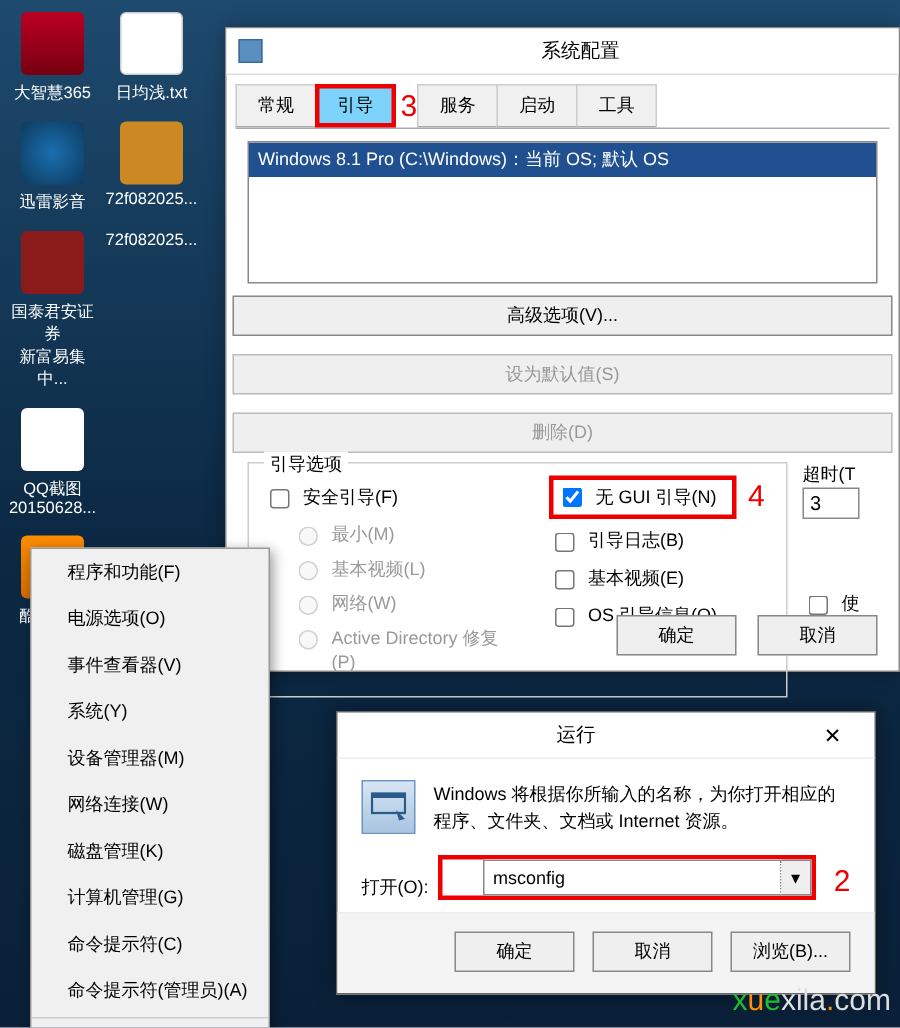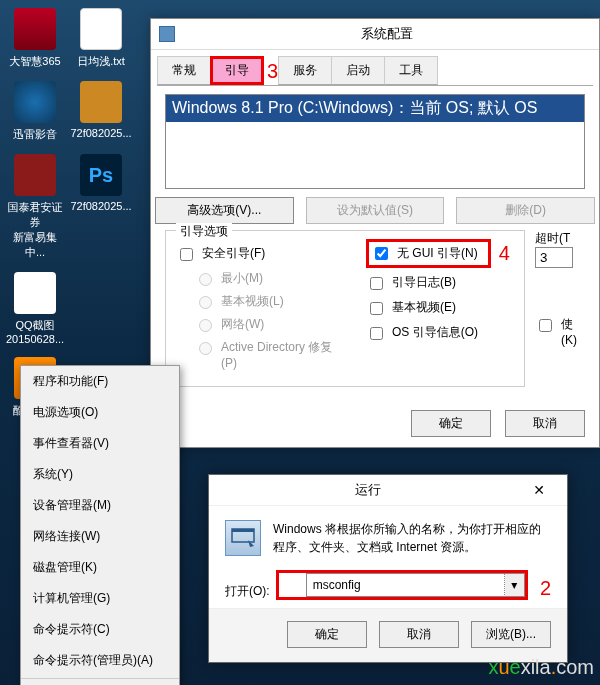--- a/index.html
+++ b/index.html
@@ -57,20 +57,21 @@
     background: #f0f0f0;
     border: 1px solid #999;
     box-shadow: 2px 2px 8px rgba(0,0,0,0.4);
     z-index: 30;
   }
   .menu-item {
     padding: 7px 12px;
     font-size: 12px;
     color: #000;
     cursor: pointer;
+    margin-left: 12px;
   }
   .menu-divider { border-top: 1px solid #ccc; margin: 2px 0; }
 
   .msconfig {
     position: absolute;
     left: 150px;
     top: 18px;
     width: 450px;
     height: 430px;
     background: #fff;
@@ -104,21 +105,21 @@
     border: 1px solid transparent;
     cursor: pointer;
     font-size: 12px;
     background: #f0f0f0;
     border: 1px solid #ccc;
     border-bottom: 1px solid #aaa;
     margin-right: -1px;
     position: relative;
   }
   .tab.active {
-    background: #f9a8d4;
+    background: #7dd3fc;
     border: 1px solid #aaa;
     border-bottom: 1px solid #fff;
     z-index: 2;
   }
   .tab.highlight-red {
     border: 3px solid #e00;
     padding: 3px 12px;
   }
   .red-num {
     color: #e00;
@@ -133,27 +134,28 @@
     margin: 8px 14px;
     height: 95px;
     border: 1px solid #888;
     background: #fff;
     overflow: auto;
   }
   .boot-item {
     background: #205090;
     color: #fff;
     padding: 3px 6px;
-    font-size: 16px;
+    font-size: 12px;
   }
 
   .btn-row {
     display: flex;
     gap: 12px;
     margin: 6px 4px;
+    flex-direction: column;
   }
   .win-btn {
     padding: 4px 0;
     border: 1px solid #888;
     background: #efefef;
     font-size: 12px;
     cursor: pointer;
     flex: 1;
     text-align: center;
   }
@@ -212,21 +214,21 @@
     position: absolute;
     bottom: 10px;
     right: 14px;
     display: flex;
     gap: 14px;
   }
   .dialog-btns .win-btn { width: 80px; flex: none; }
 
   .run-dialog {
     position: absolute;
-    left: 208px;
+    left: 224px;
     top: 474px;
     width: 360px;
     background: #fff;
     border: 1px solid #666;
     box-shadow: 0 0 14px rgba(0,0,0,0.4);
     z-index: 20;
   }
   .run-title {
     display: flex;
     padding: 6px 8px;
@@ -331,21 +333,20 @@
       <span>72f082025...</span>
     </div>
   </div>
   <div class="desktop-row">
     <div class="desktop-icon">
       <div class="ico ico-gtja"></div>
       <span style="white-space:pre-line">国泰君安证券
 新富易集中...</span>
     </div>
     <div class="desktop-icon">
-      <div class="ico ico-ps">Ps</div>
       <span>72f082025...</span>
     </div>
   </div>
   <div class="desktop-row">
     <div class="desktop-icon">
       <div class="ico ico-qqjt"></div>
       <span style="white-space:pre-line">QQ截图
 20150628...</span>
     </div>
   </div>

